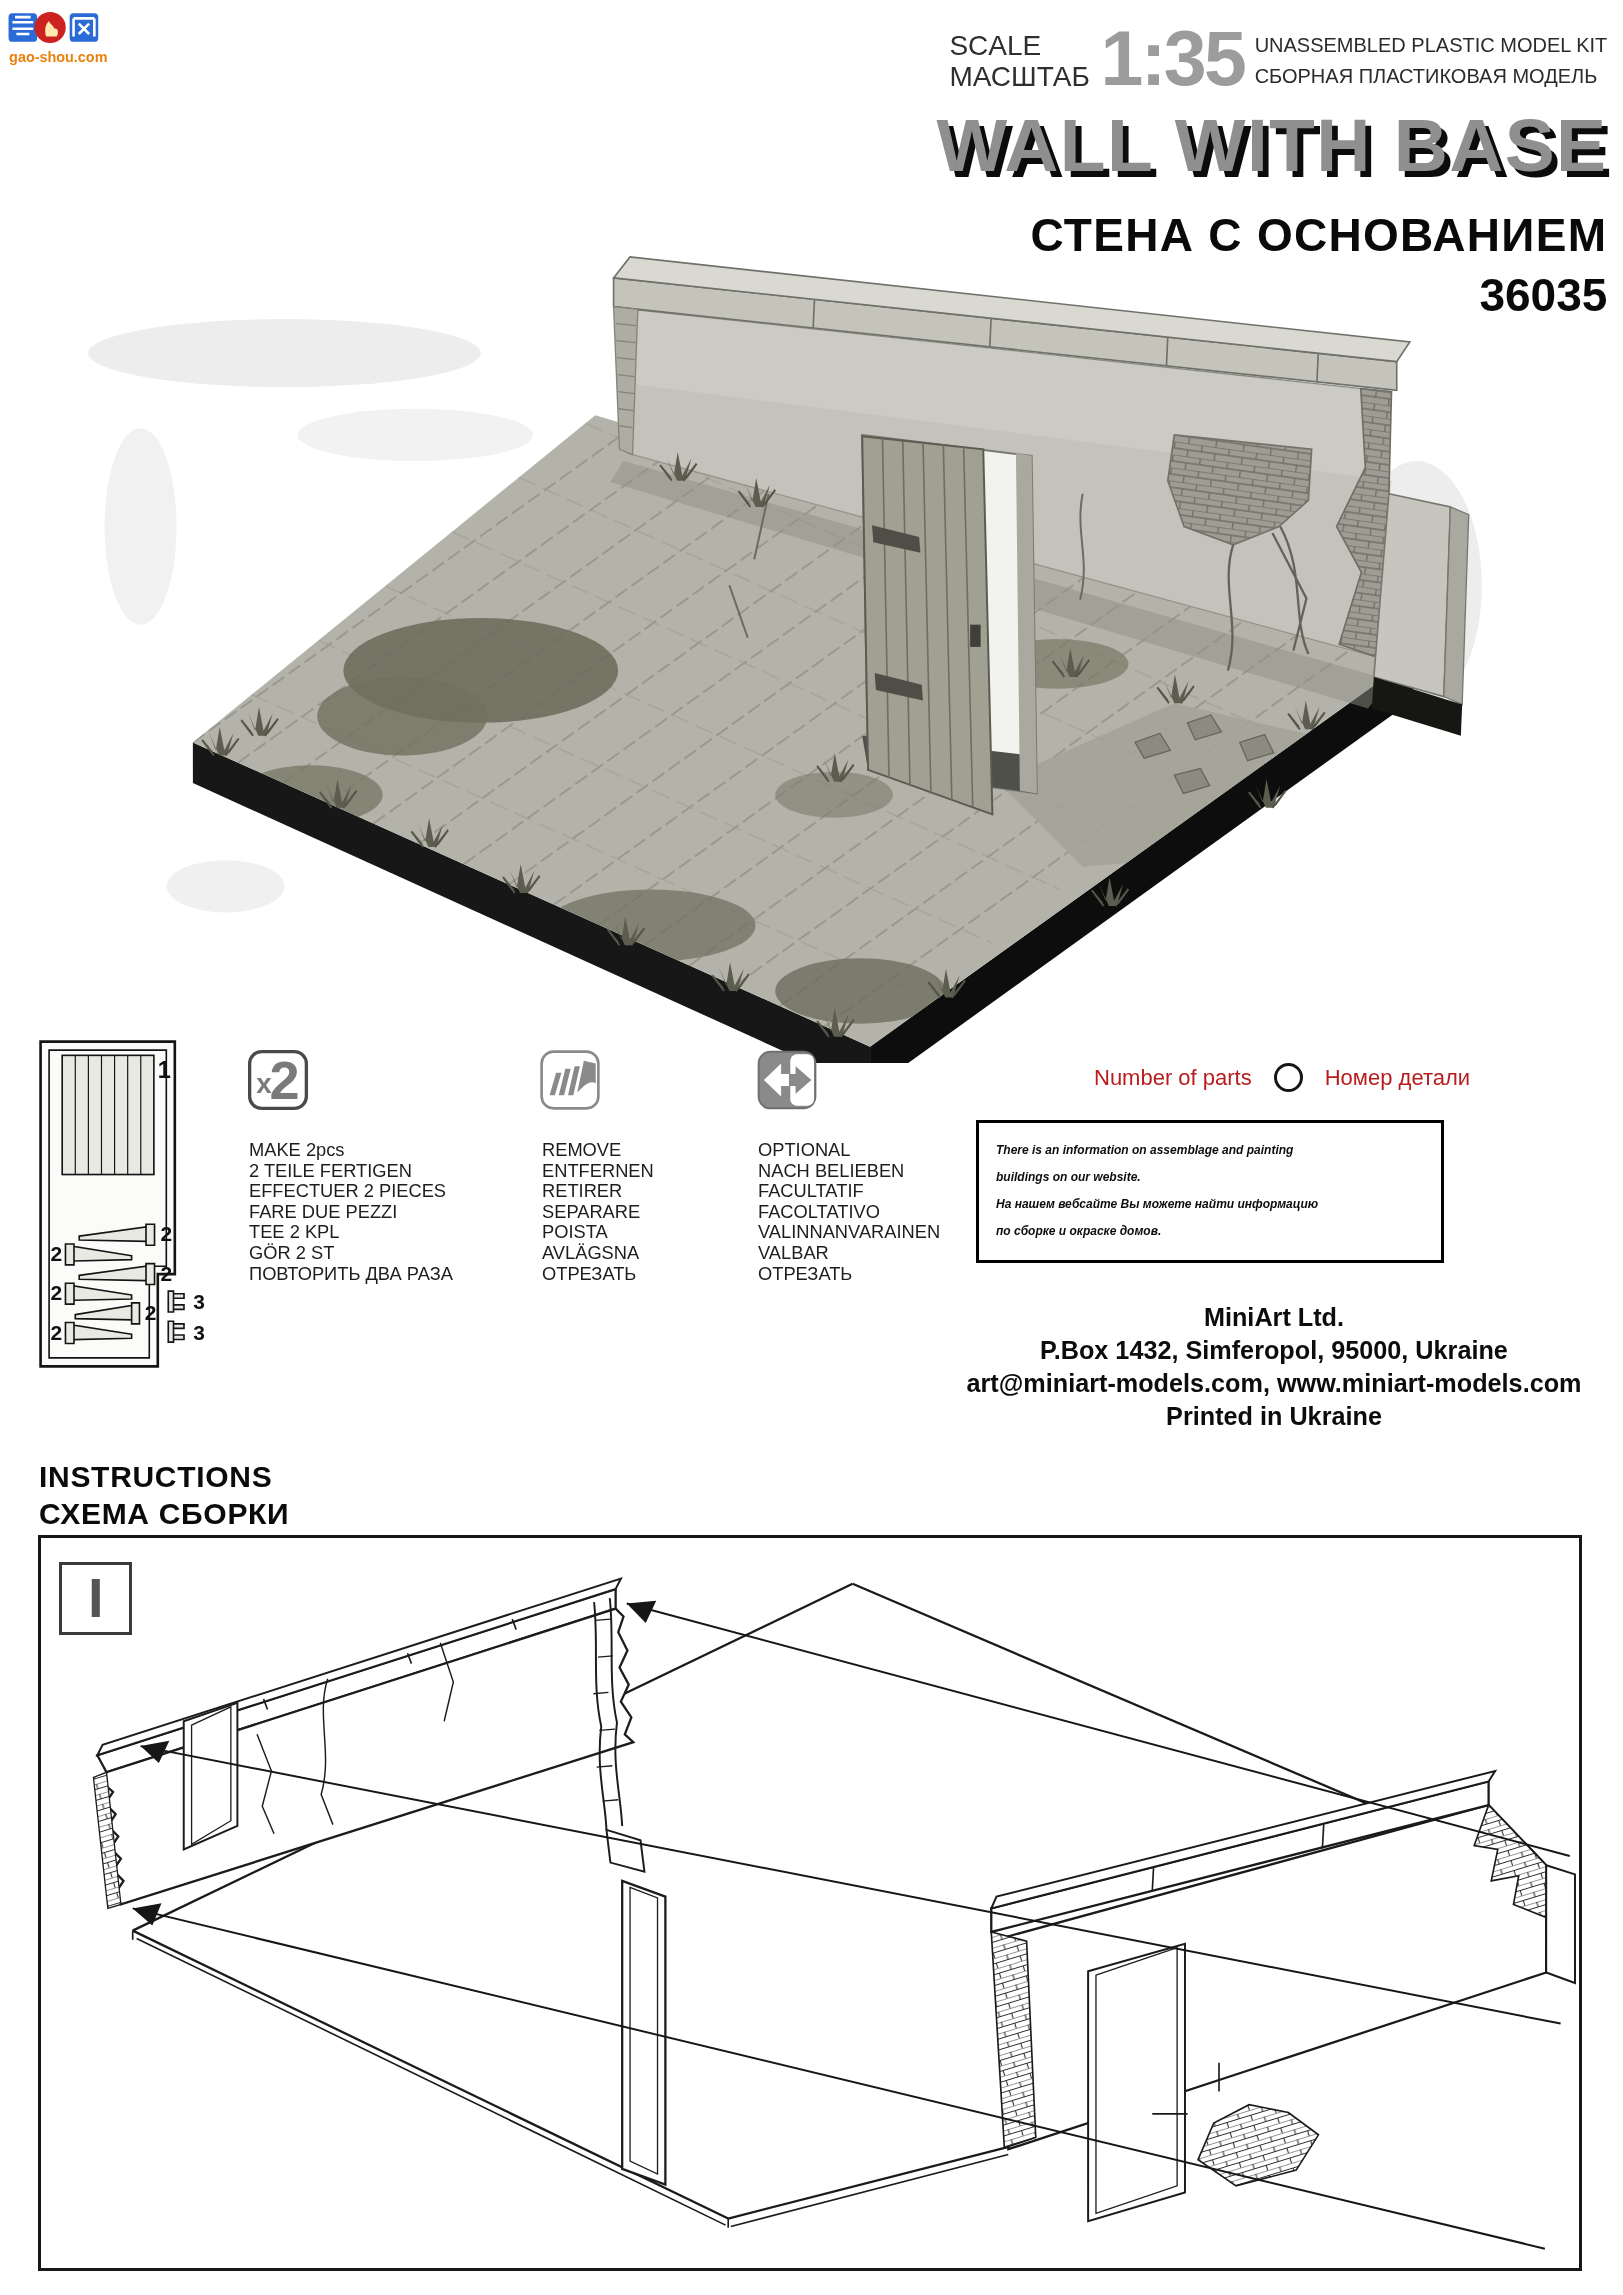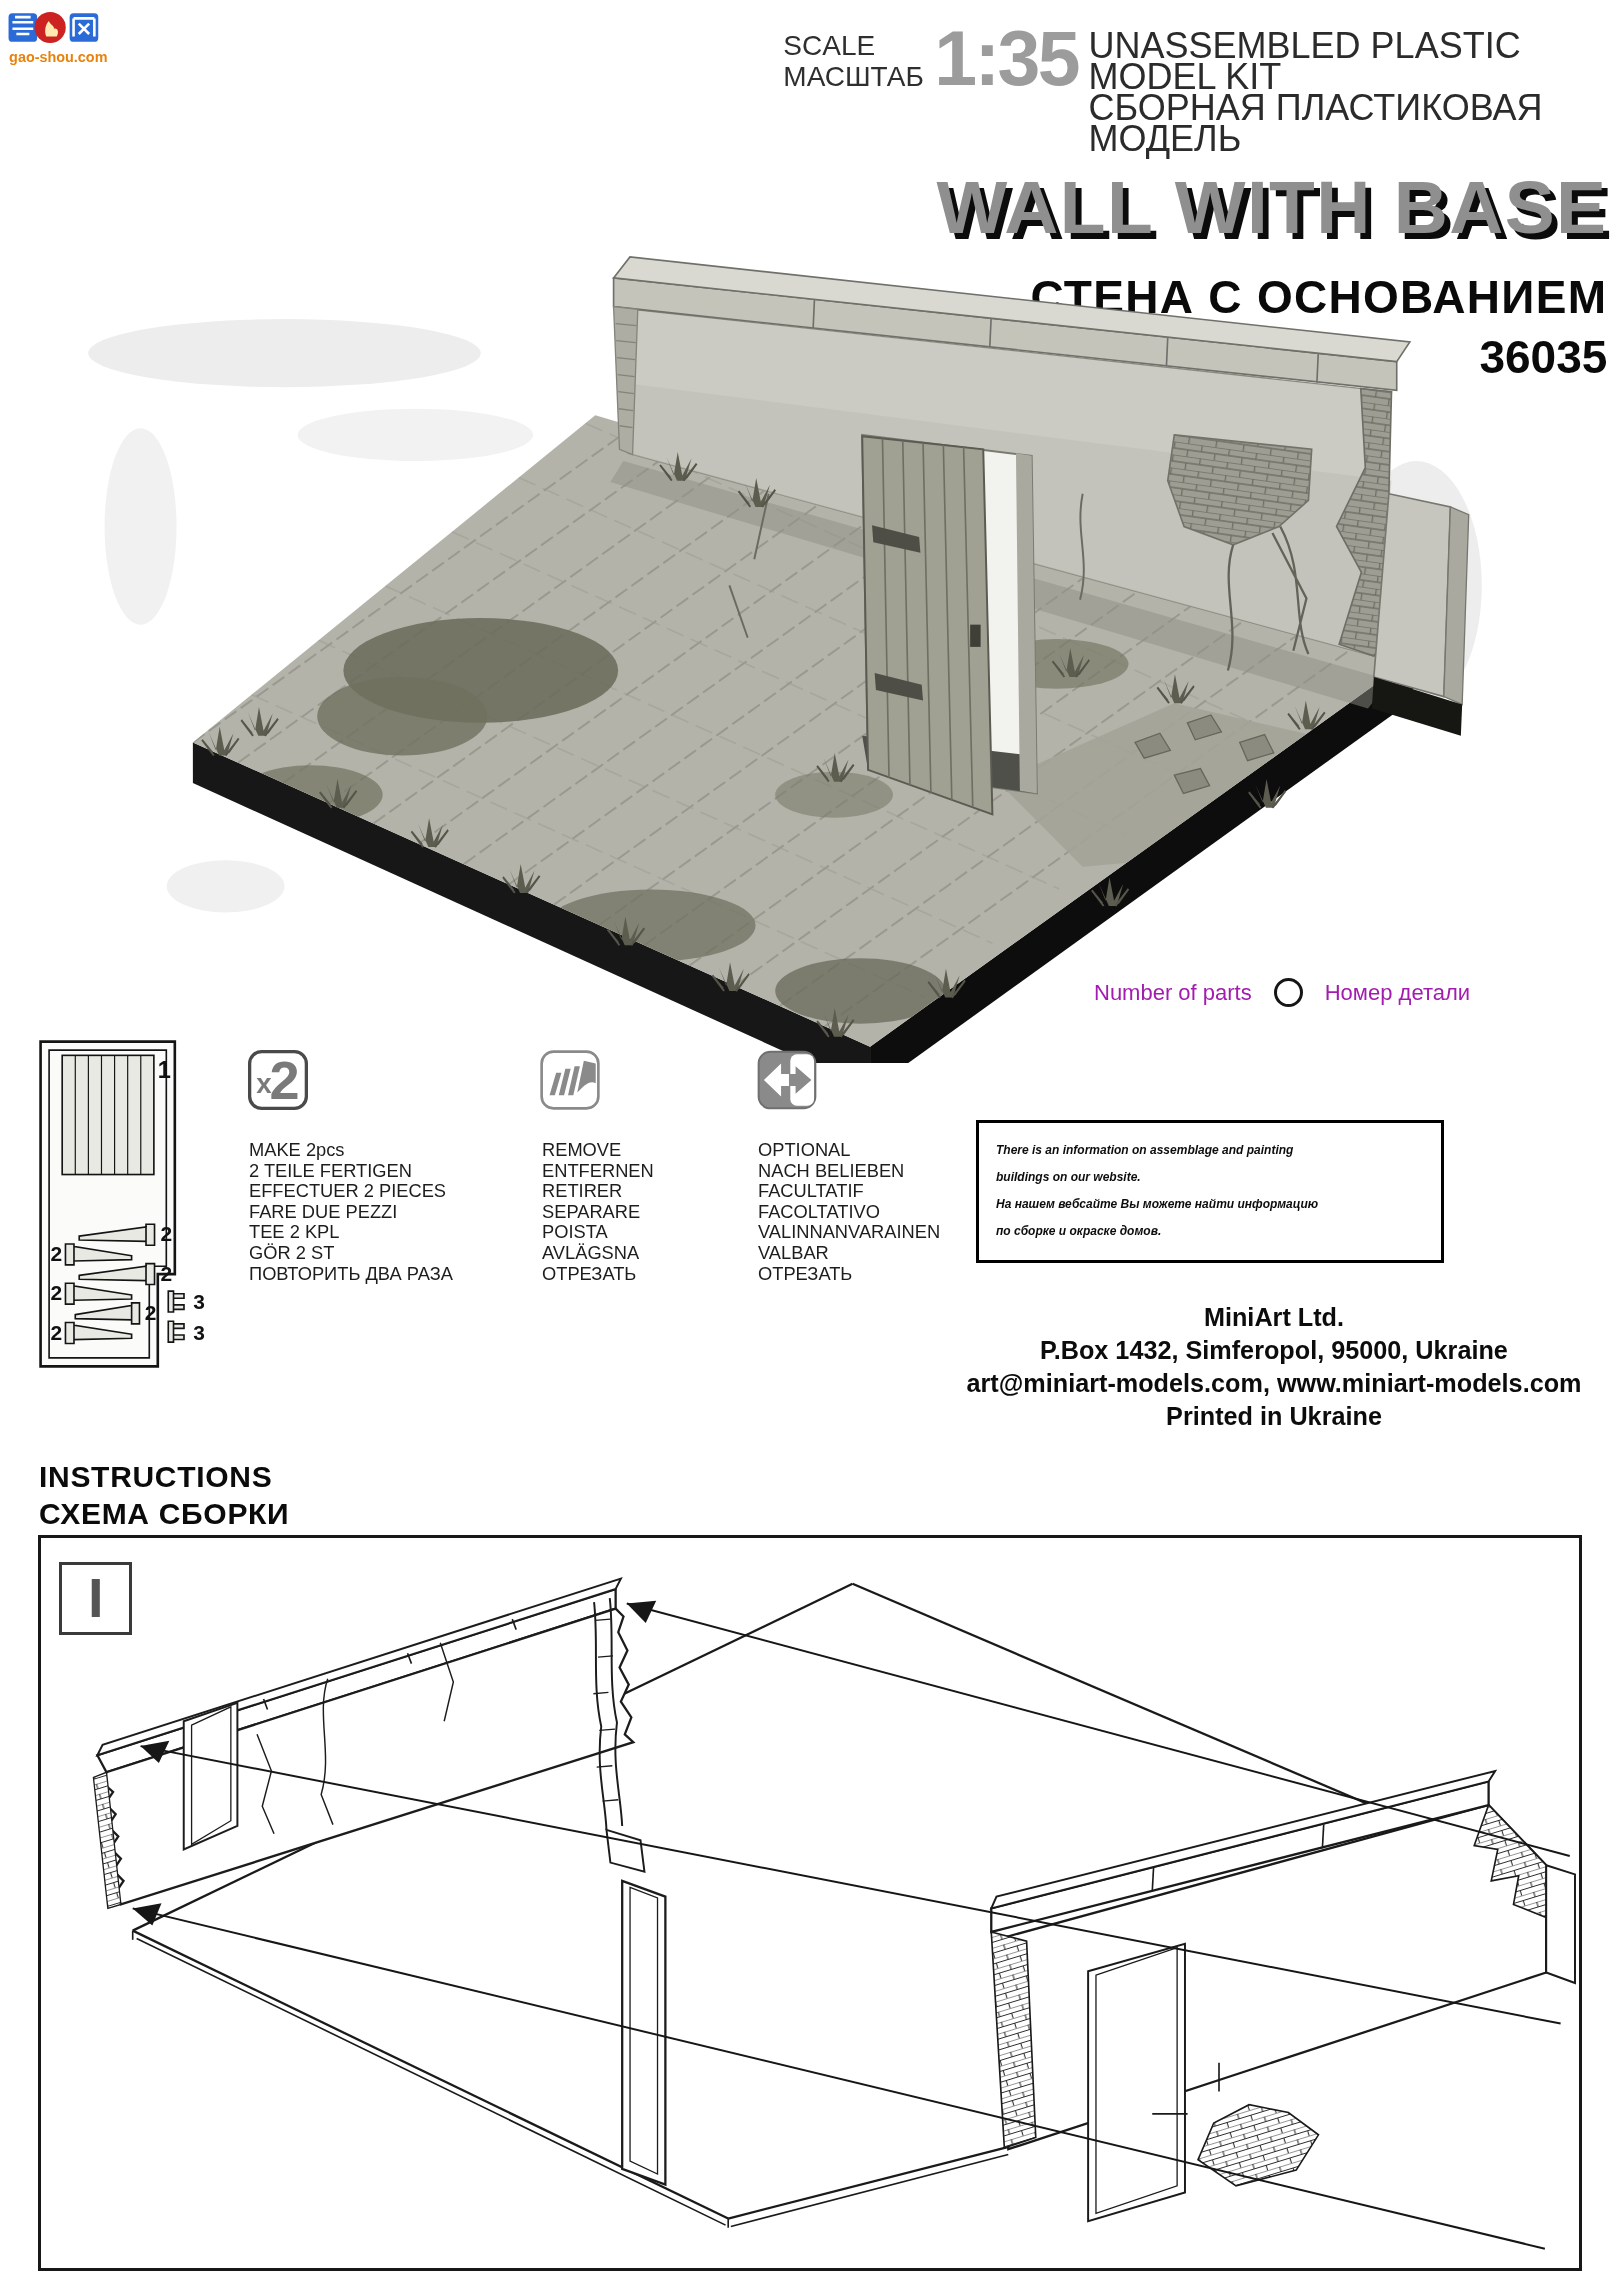--- a/index.html
+++ b/index.html
@@ -10,29 +10,29 @@
   
   .watermark{left:6.5px;top:7.9px;width:137px;height:65px;}
   .wm-url{position:absolute;left:2.6px;top:41px;font-size:14.4px;font-weight:bold;color:#e8820c;
           letter-spacing:0;}
 
   
   .header{right:15.7px;top:26px;width:824px;text-align:right;}
   .scale-row{display:flex;justify-content:flex-end;align-items:flex-start;gap:10.5px;}
   .scale-labels{font-size:28px;line-height:31px;color:#2f2f2f;text-align:left;padding-top:3.9px;}
   .scale-value{font-size:77px;line-height:65px;font-weight:bold;color:#9c9c9c;letter-spacing:-2.6px;}
-  .kit-type{font-size:36px;line-height:31px;color:#2b2b2b;text-align:left;padding-top:3.9px;}
+  .kit-type{font-size:20px;line-height:31px;color:#2b2b2b;text-align:left;padding-top:3.9px;}
   .main-title{margin-top:10.5px;font-size:75px;font-weight:900;color:#8f8f8f;letter-spacing:1.3px;
               text-shadow:5.9px 5.9px 0 #0b0b0b;white-space:nowrap;}
   .sub-title{margin-top:19.6px;font-size:46px;font-weight:900;color:#0a0a0a;letter-spacing:1.3px;}
   .kit-number{margin-top:6.5px;font-size:46px;font-weight:900;color:#0a0a0a;}
 
   
   .col-text{font-size:18.3px;line-height:20.6px;color:#1d1d1d;}
-  .num-parts{left:1094px;top:978px;display:flex;align-items:center;gap:22px;font-size:22px;color:#a21caf;}
+  .num-parts{left:1094px;top:1063px;display:flex;align-items:center;gap:22px;font-size:22px;color:#b91c1c;}
   .np-circle{display:inline-block;width:29px;height:29px;border:3.3px solid #161616;border-radius:50%;box-sizing:border-box;}
 
   .info-box{left:976px;top:1120px;width:468px;border:3.9px solid #000;box-sizing:border-box;
             padding:14.4px 17px;font-size:12px;line-height:27px;font-weight:bold;font-style:italic;color:#0d0d0d;}
 
   .company{left:929px;top:1301px;width:690px;text-align:center;font-size:26px;line-height:33px;
            font-weight:bold;color:#0c0c0c;transform:scaleX(0.97);transform-origin:center;}
 
   .instructions-h{left:39px;top:1458px;font-size:30px;line-height:37px;font-weight:900;color:#0b0b0b;letter-spacing:0.7px;}
 

